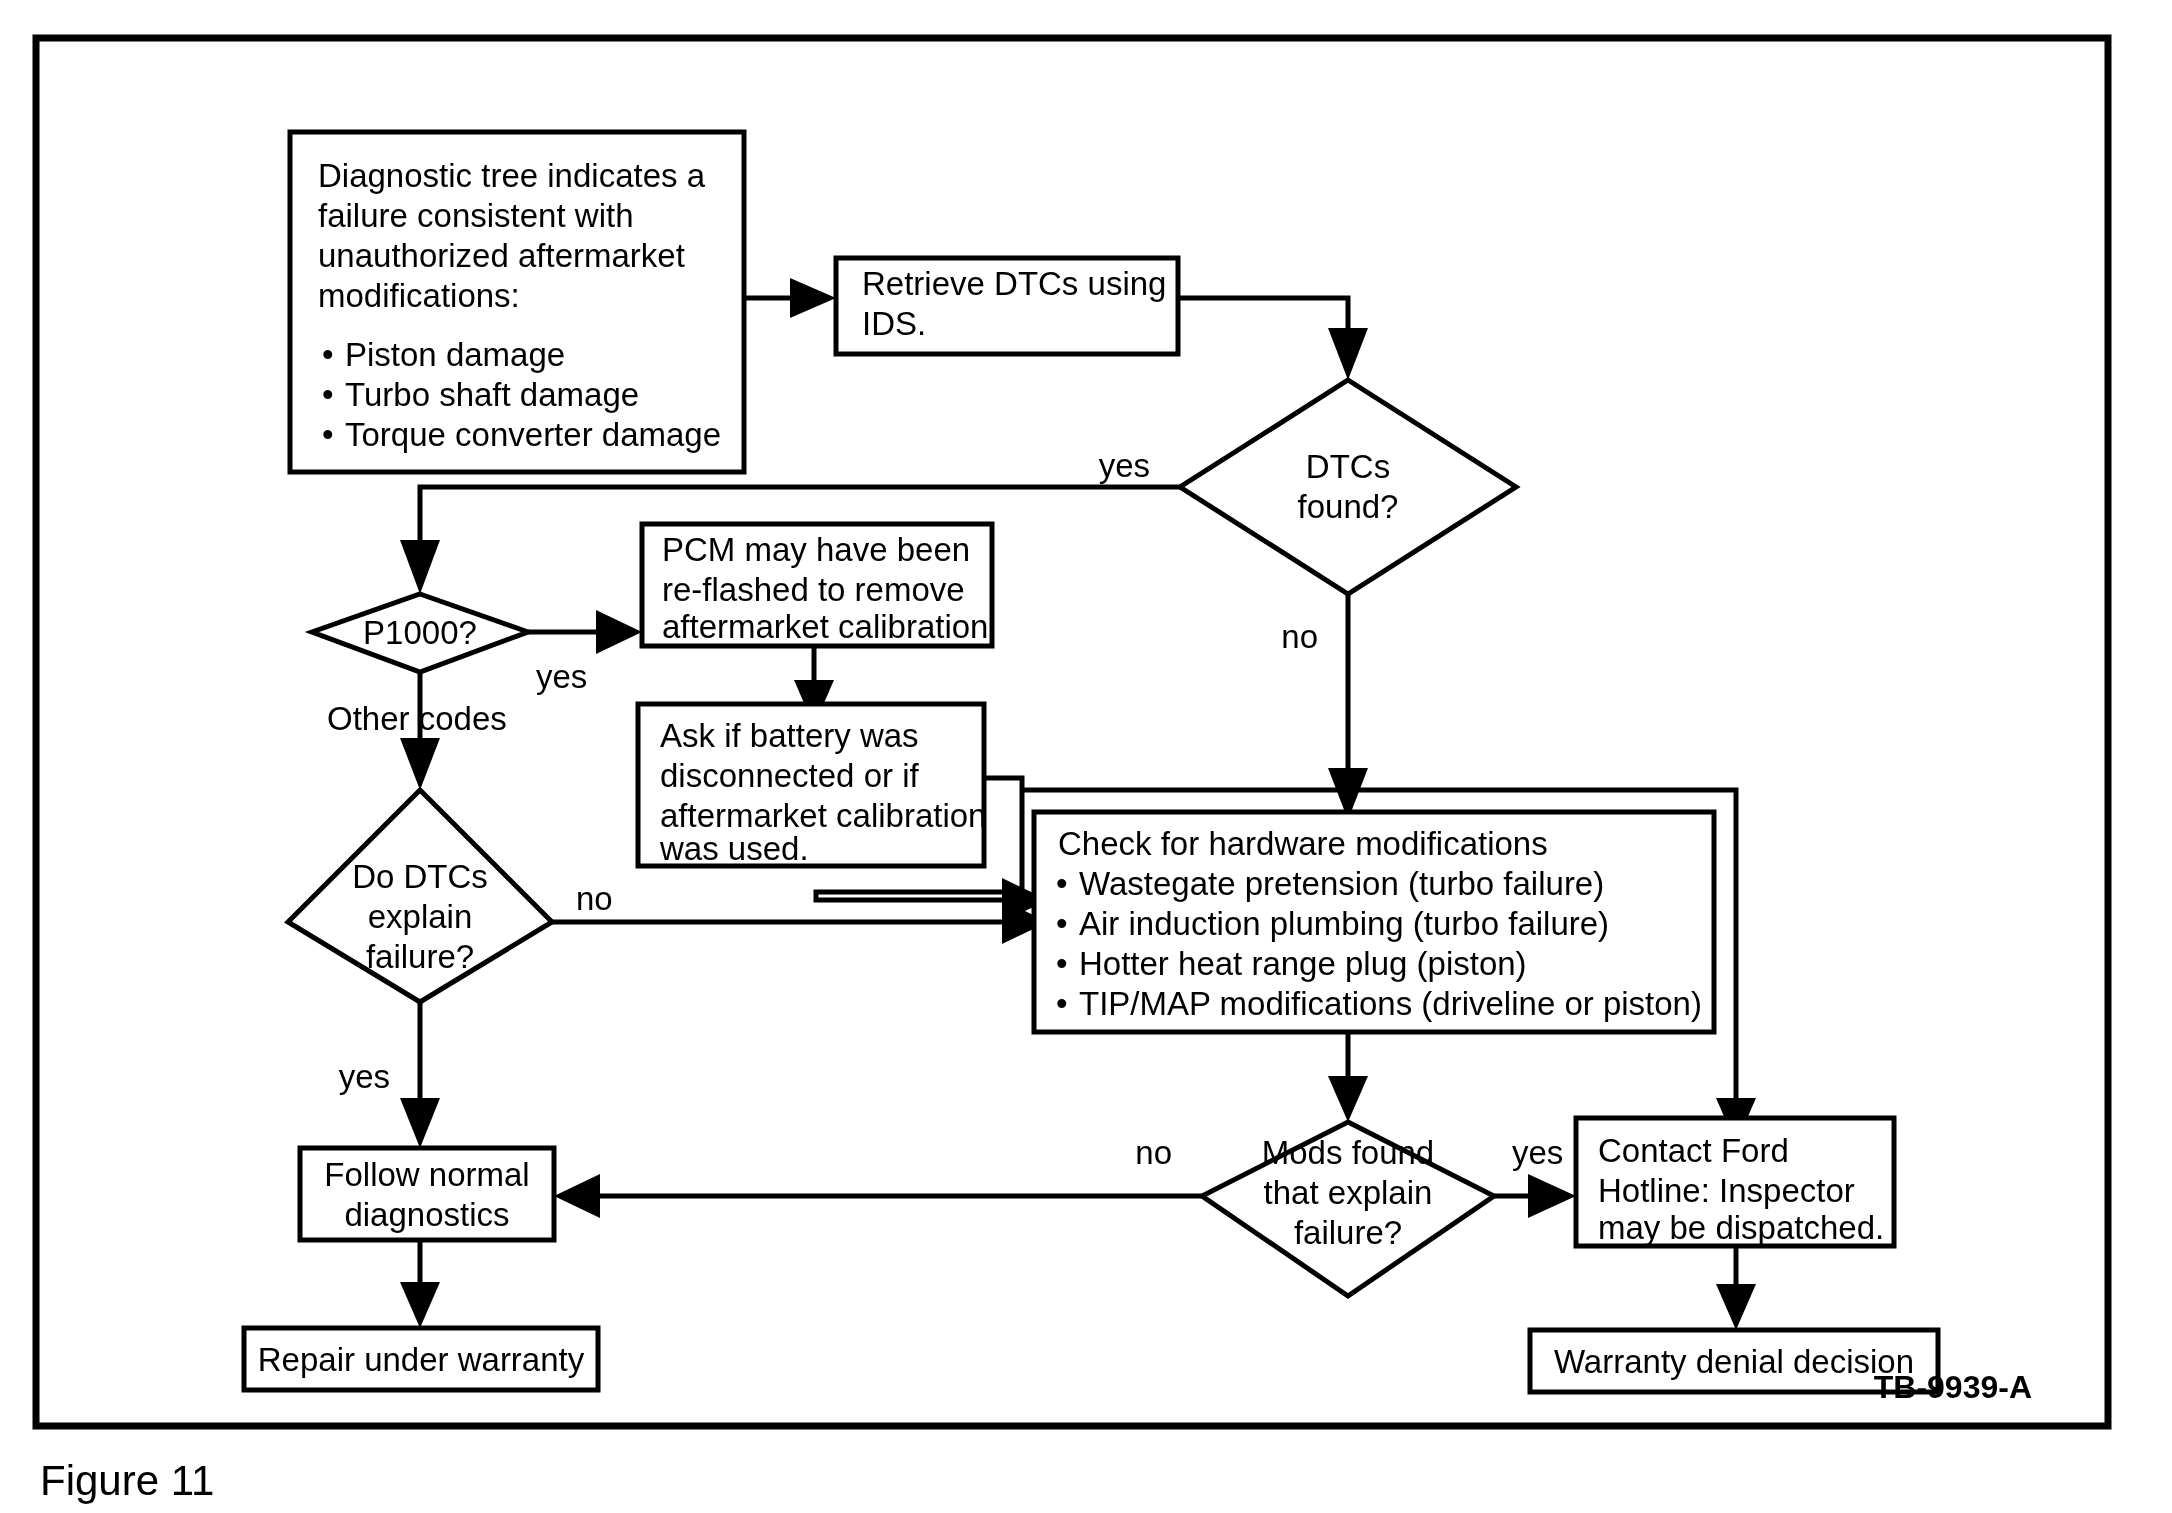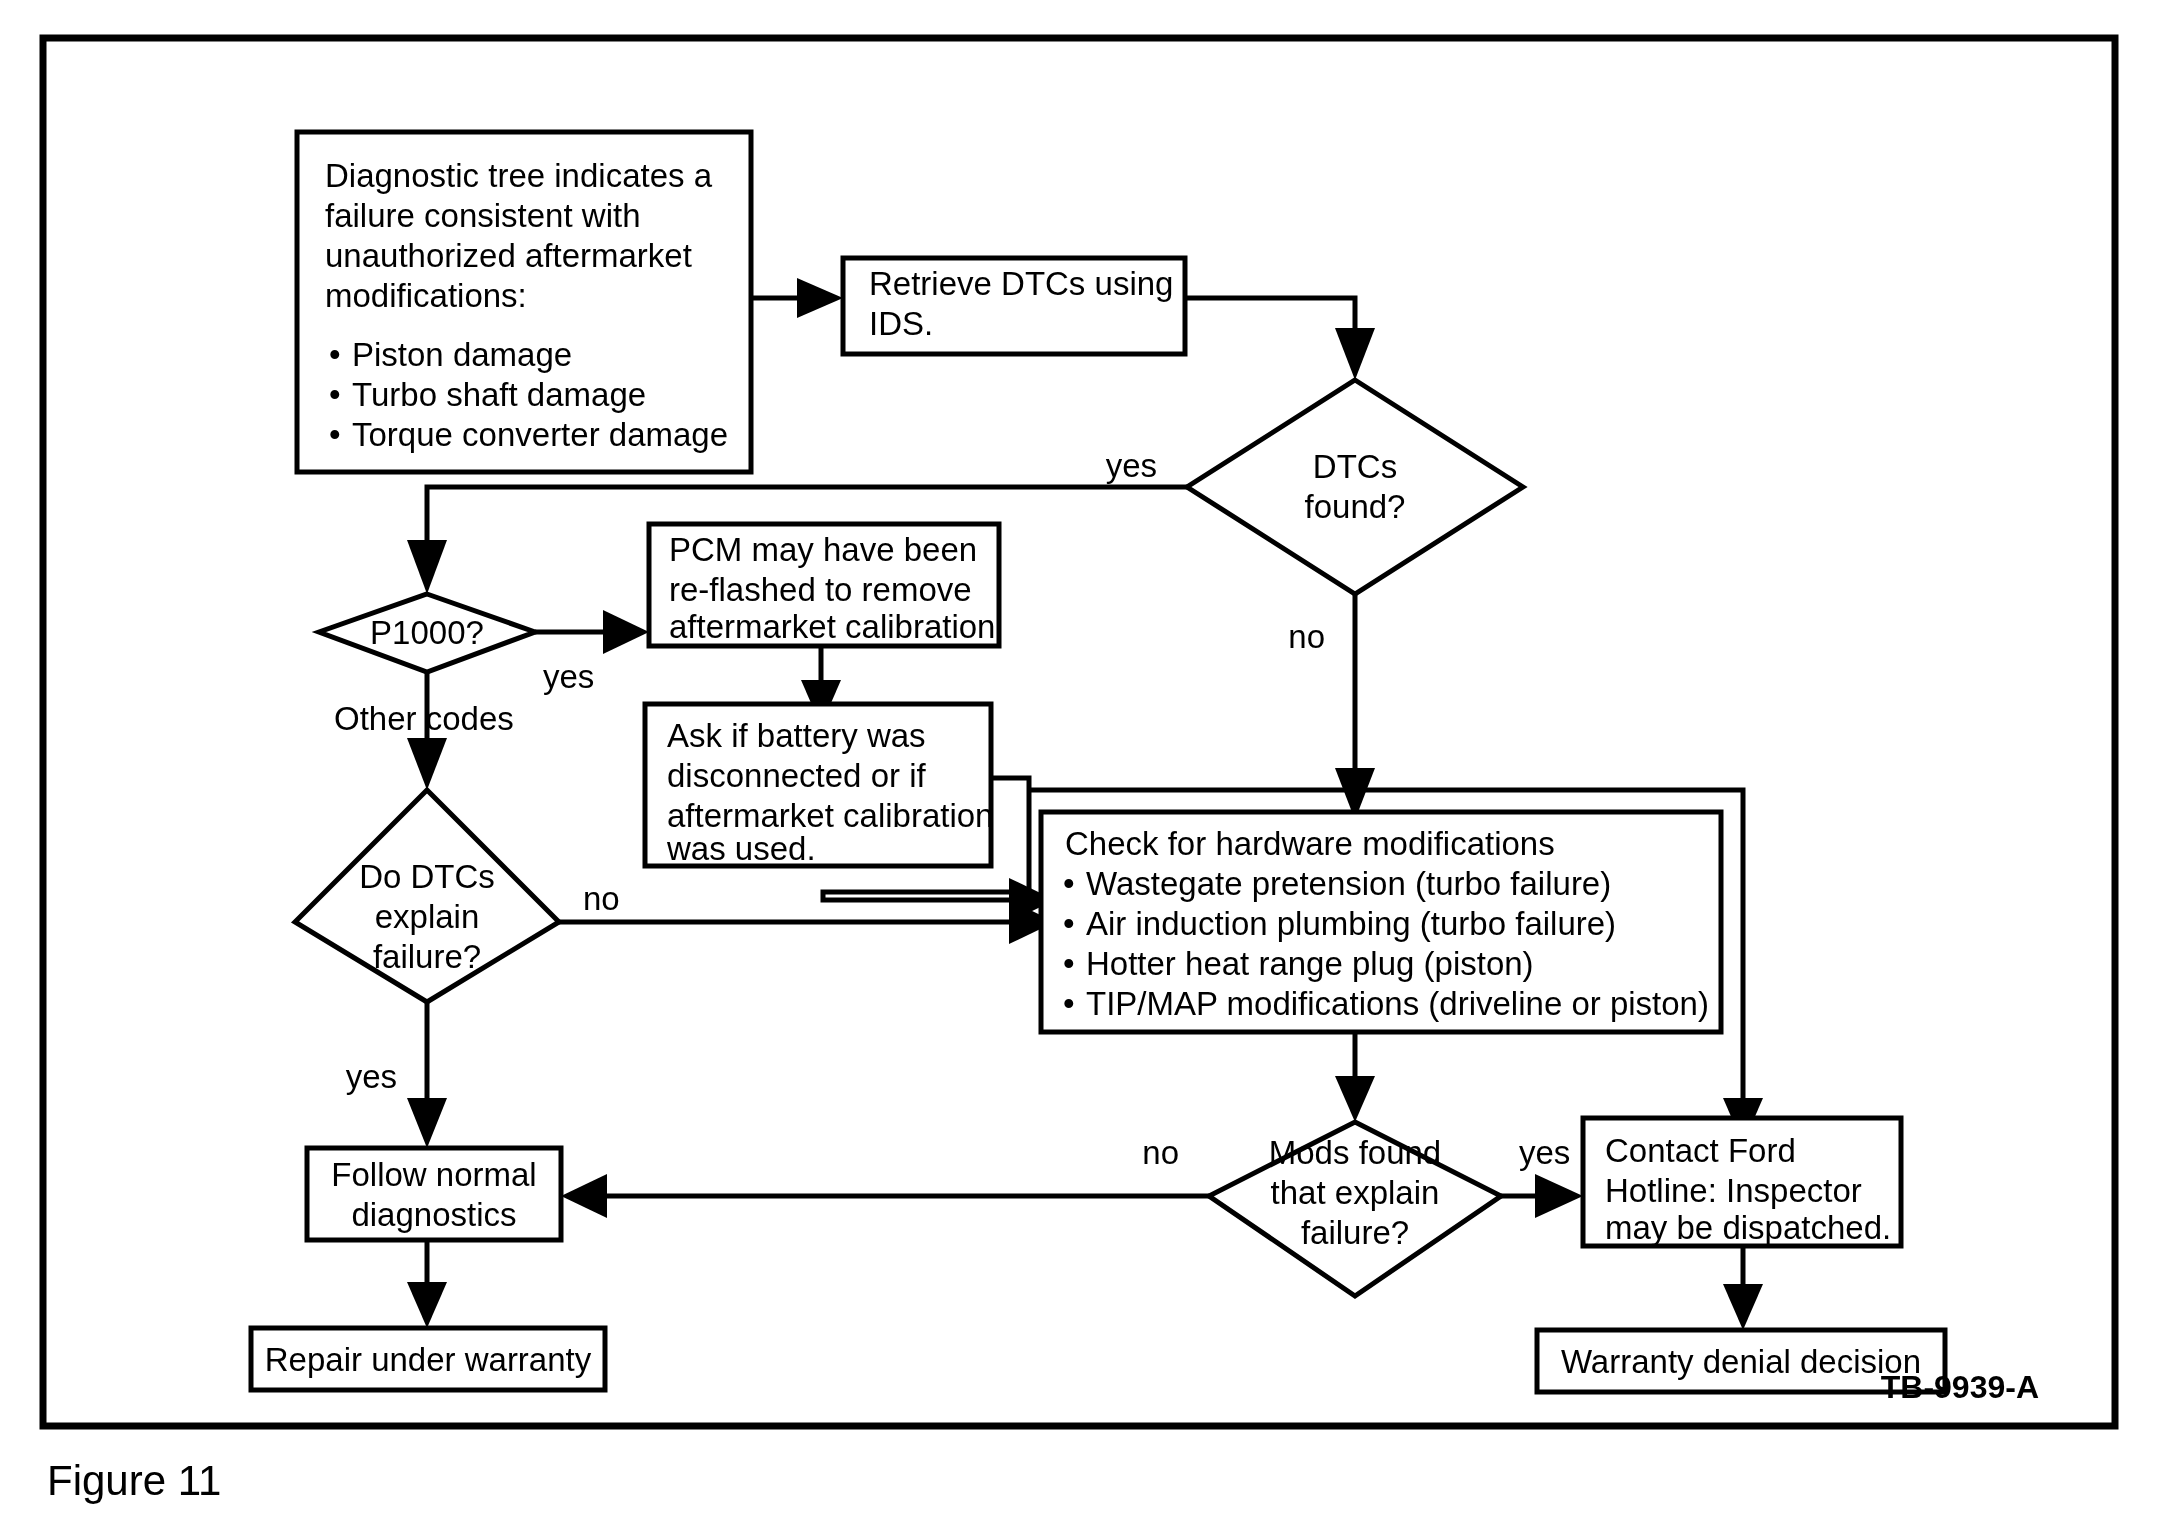--- a/index.html
+++ b/index.html
@@ -13,21 +13,20 @@
     height: 1513px;
     font-family: "Liberation Sans", sans-serif;
     position: relative;
     overflow: hidden;
   }
   #figure-root {
     position: absolute;
     left: 0; top: 0;
     width: 1760px;
     height: 1513px;
-    margin-left: 7px;
   }
   #flow-svg {
     position: absolute;
     left: 0; top: 0;
   }
   .node-text {
     font-family: "Liberation Sans", sans-serif;
     font-size: 33px;
     fill: #000000;
   }

